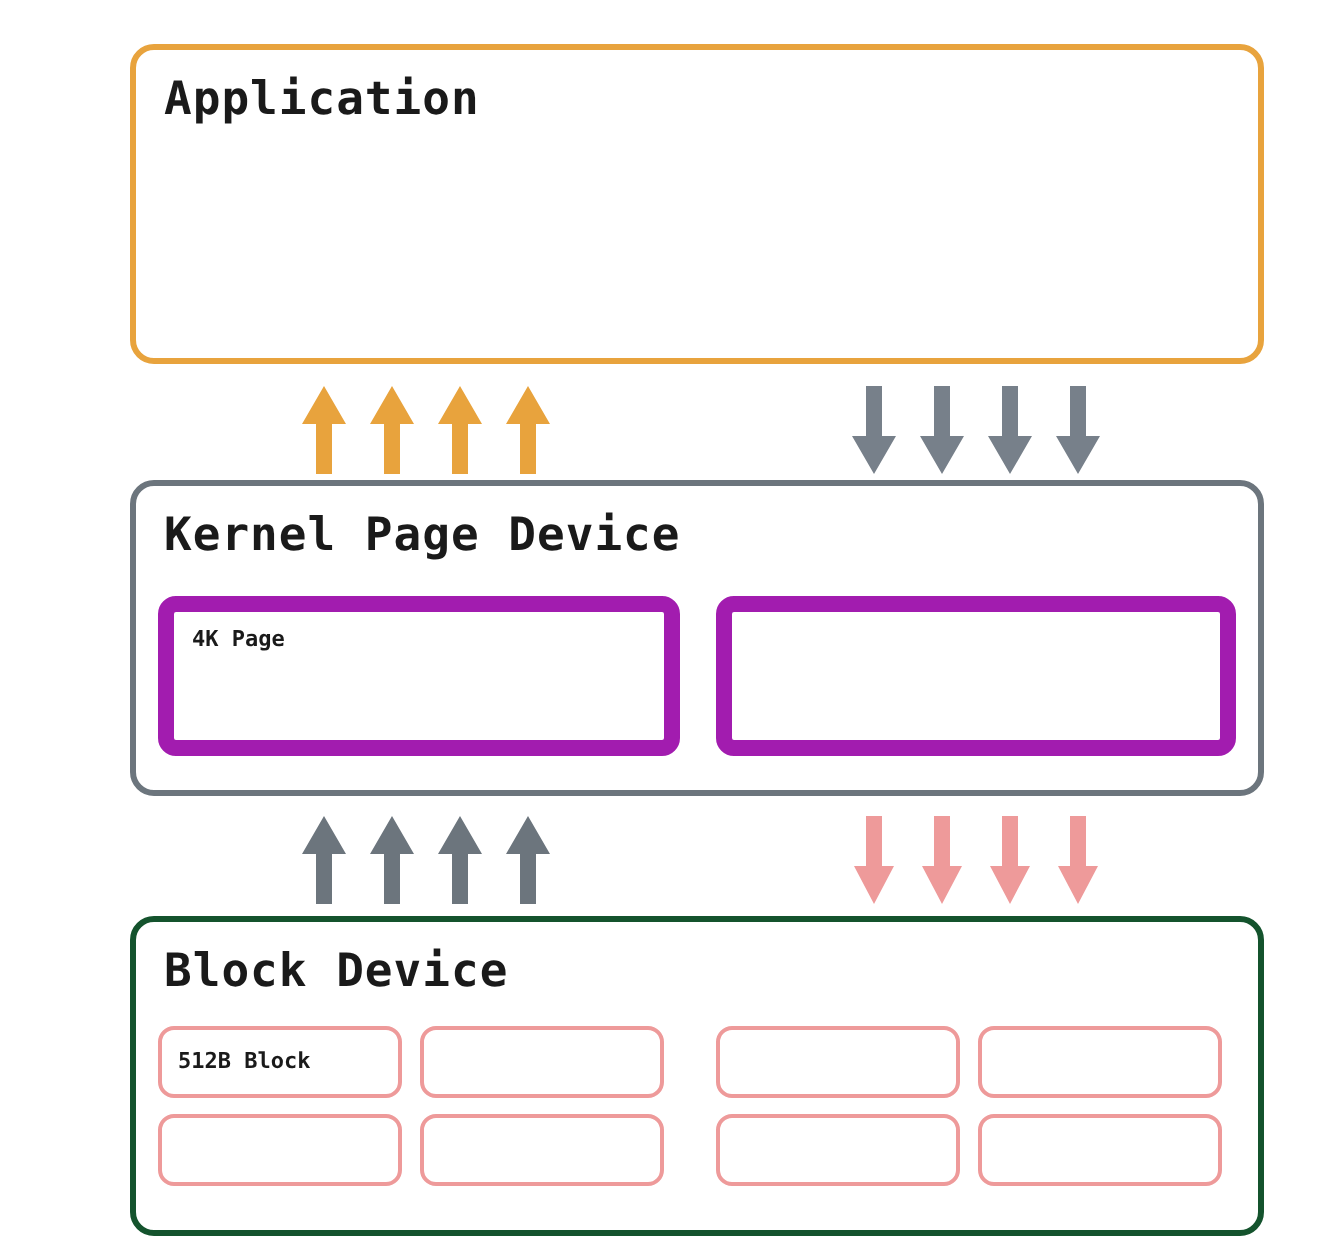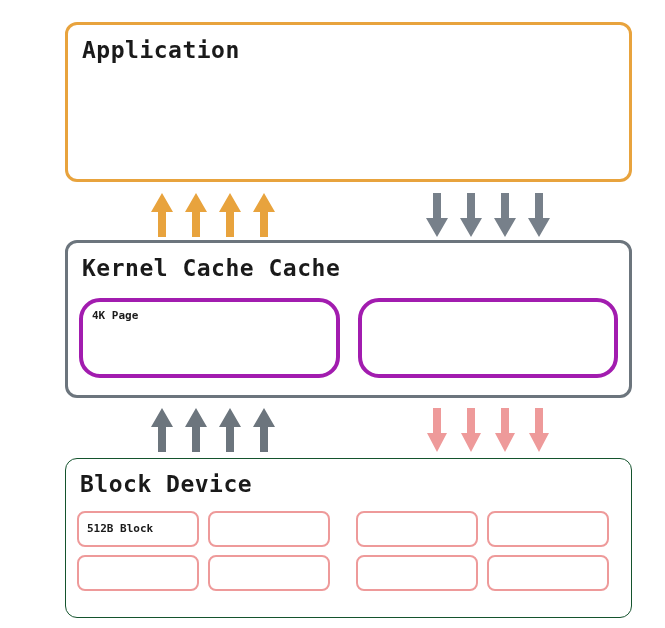--- a/index.html
+++ b/index.html
@@ -64,43 +64,43 @@
     left: 14px;
     top: 12px;
   }
 
   
   #block-box {
     left: 65px;
     top: 458px;
     width: 567px;
     height: 160px;
-    border: 1px solid #14532d;
+    border: 3px solid #14532d;
     padding-left: 44px;
   }
   #block-title {
     left: 14px;
     top: 12px;
   }
 
   
   #page-row {
     position: absolute;
     left: 11px;
     top: 55px;
     width: 539px;
     display: flex;
     gap: 18px;
   }
   .page-cell {
     box-sizing: border-box;
     width: 261px;
     height: 80px;
-    border: 4px solid #a21caf;
-    border-radius: 21px;
+    border: 8px solid #a21caf;
+    border-radius: 9px;
     background: #ffffff;
     position: relative;
   }
   .page-cell-label {
     position: absolute;
     left: 9px;
     top: 7px;
     font-family: "DejaVu Sans Mono", "Liberation Mono", monospace;
     font-size: 11px;
     font-weight: 700;
@@ -190,21 +190,21 @@
     </svg>
     <svg class="arrow" width="24" height="46" viewBox="0 0 24 46">
       <path d="M12 45 L23 26 L16 26 L16 1 L8 1 L8 26 L1 26 Z" fill="#77808a"></path>
     </svg>
     <svg class="arrow" width="24" height="46" viewBox="0 0 24 46">
       <path d="M12 45 L23 26 L16 26 L16 1 L8 1 L8 26 L1 26 Z" fill="#77808a"></path>
     </svg>
   </div>
 
   <div class="layer-box" id="kernel-box">
-    <div class="layer-title" id="kernel-title">Kernel Cache Cache</div>
+    <div class="layer-title" id="kernel-title">Kernel Page Device</div>
 
     <div id="page-row">
       <div class="page-cell">
         <span class="page-cell-label">4K Page</span>
       </div>
       <div class="page-cell">
         <span class="page-cell-label"></span>
       </div>
     </div>
   </div>

